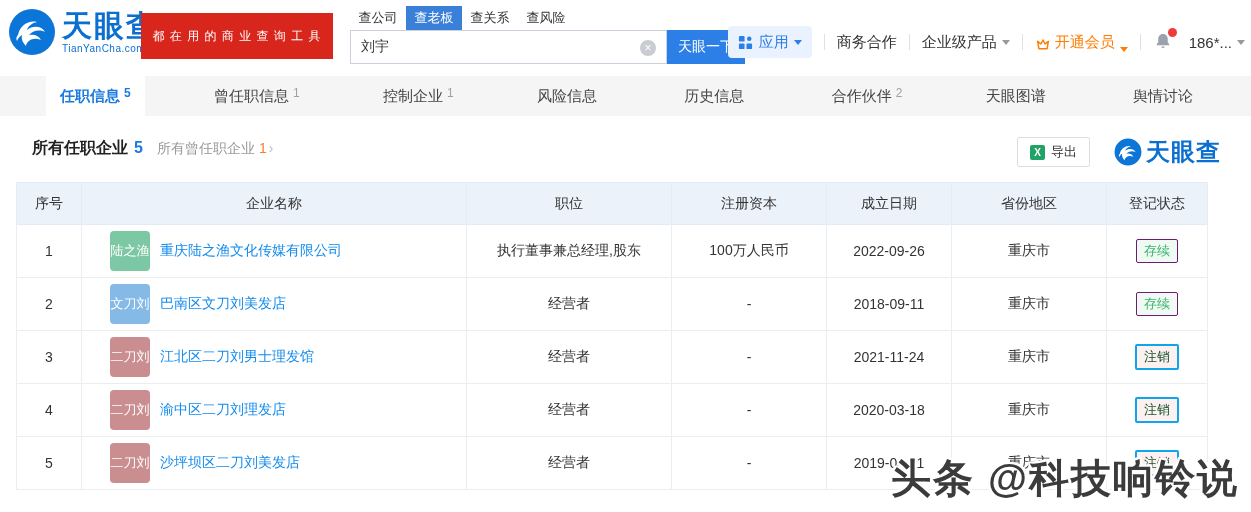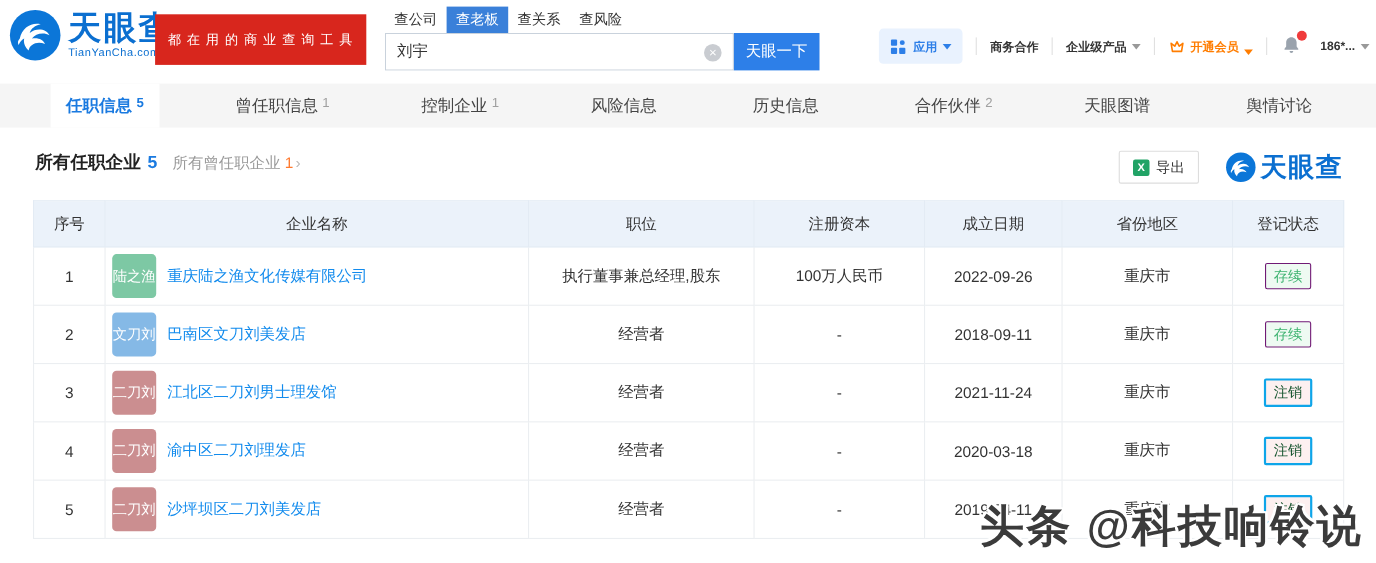--- a/index.html
+++ b/index.html
@@ -26,21 +26,21 @@
   .search-bar { display:flex; margin-top:0px; }
   .search-input-wrap { position:relative; width:317px; height:34px; border:1px solid #c9d2dc; background:#fff; }
   .search-input { width:100%; height:100%; border:none; outline:none; padding:0 36px 0 10px; font-size:14px; color:#333;
     font-family:inherit; }
   .clear-icon { position:absolute; right:10px; top:9px; width:16px; height:16px; border-radius:50%;
     background:#c9ccd1; color:#fff; font-size:12px; line-height:16px; text-align:center; cursor:pointer; }
   .clear-icon::before { content:"×"; }
   .search-btn { width:78px; height:34px; background:#2d7fe8; color:#fff; border:none; font-size:14px; cursor:pointer;
     font-family:inherit; }
 
-  .top-menu { position:absolute; right:6px; top:26px; display:flex; align-items:center; font-size:11px; color:#333;font-weight:bold; }
+  .top-menu { position:absolute; right:6px; top:26px; display:flex; align-items:center; font-size:15px; color:#333; }
   .menu-sep { width:1px; height:16px; background:#e0e0e0; margin:0 12px; }
   .apps-pill { display:flex; align-items:center; background:#e9f2fe; border-radius:4px; height:32px; padding:0 10px; color:#2d7fe8; cursor:pointer; }
   .apps-pill svg { margin-right:6px; }
   .caret { display:inline-block; width:0; height:0; border-left:4px solid transparent; border-right:4px solid transparent;
     border-top:5px solid #999; margin-left:5px; vertical-align:middle; }
   .apps-pill .caret { border-top-color:#2d7fe8; }
   .menu-item { cursor:pointer; white-space:nowrap; }
   .vip { color:#ff7d00; display:flex; align-items:flex-end; cursor:pointer; }
   .vip svg { margin-right:4px; }
   .vip .caret { border-top-color:#ff7d00; }
@@ -69,28 +69,28 @@
   .export-btn { display:flex; align-items:center; border:1px solid #ddd; border-radius:2px; background:#fff;
     height:30px; padding:0 12px; font-size:13px; color:#333; cursor:pointer; font-family:inherit; }
   .excel-icon { width:15px; height:15px; background:#21a366; border-radius:2px; color:#fff; font-size:10px; font-weight:bold;
     line-height:15px; text-align:center; margin-right:6px; }
   .excel-icon::before { content:"X"; }
   .brand-mini { display:flex; align-items:center; margin-left:24px; }
   .brand-mini svg { width:28px; height:28px; }
   .brand-mini-name { font-size:24px; font-weight:bold; color:#0b6fd0; margin-left:4px; letter-spacing:1px; }
 
   
-  .table-wrap { position:absolute; top:182px; left:30px; width:1191px; }
+  .table-wrap { position:absolute; top:182px; left:16px; width:1191px; }
   table { border-collapse:collapse; width:100%; table-layout:fixed; }
   th, td { border:1px solid #ebeef1; font-size:14px; color:#333; text-align:center; }
   thead th { background:#ebf2fa; height:42px; font-weight:normal; border-color:#e3ebf4; }
   tbody td { height:53px; background:#fff; }
   col.c1{width:65px} col.c2{width:385px} col.c3{width:205px} col.c4{width:155px}
   col.c5{width:125px} col.c6{width:155px} col.c7{width:101px}
-  .company-wrap { display:flex; align-items:center; padding-left:6px; text-align:center; }
+  .company-wrap { display:flex; align-items:center; padding-left:6px; text-align:center;margin-left:22px; }
   .avatar { width:40px; height:40px; border-radius:4px; color:#fff; font-size:13px; display:flex;
     align-items:center; justify-content:center; flex:0 0 40px; overflow:hidden; white-space:nowrap; }
   .company-link { color:#128bed; font-size:14px; margin-left:10px; text-decoration:none; cursor:pointer; white-space:nowrap; }
   .badge { display:inline-block; font-size:13px; line-height:20px; padding:1px 7px; border-radius:2px; }
   .badge.active { color:#3eb370; border:1px solid #701a75; background:#eefaf2; }
   .badge.cancelled { color:#14532d; border:2px solid #0ea5e9; background:#fdf0f0; }
 
   
   .watermark { position:absolute; right:12px; bottom:6px; font-size:40px; font-weight:bold; color:#3b3b3b;
     letter-spacing:2px; white-space:nowrap;

